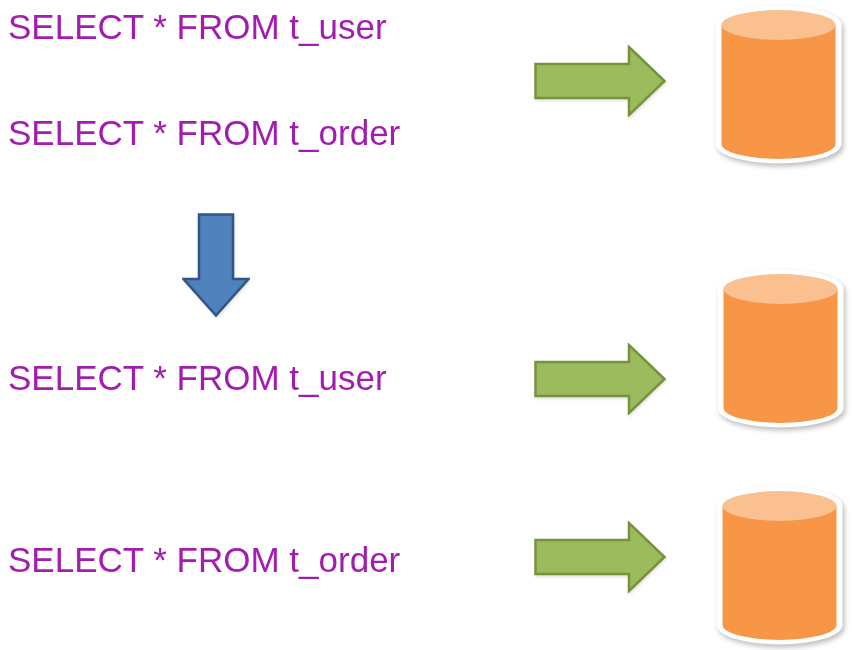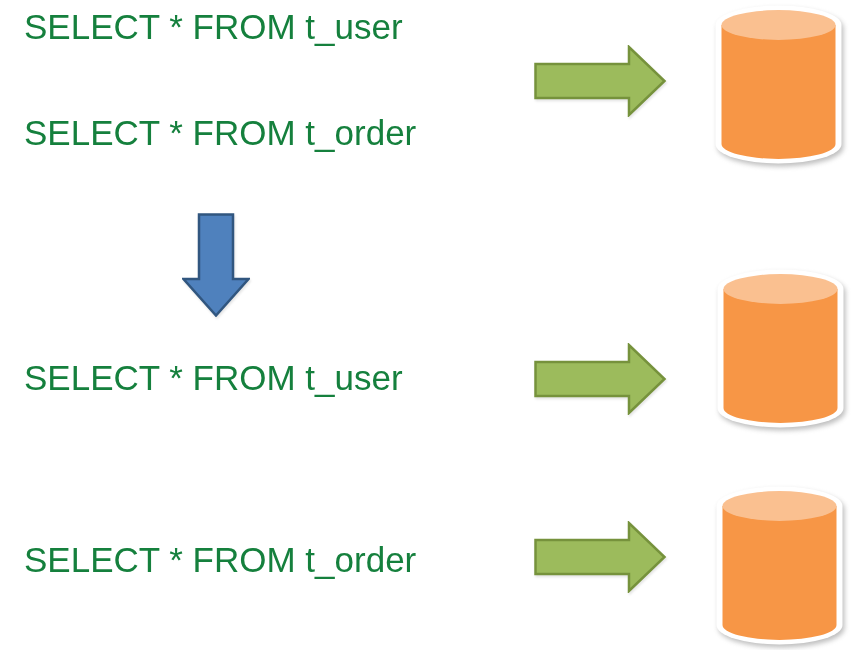--- a/index.html
+++ b/index.html
@@ -10,25 +10,25 @@
   .canvas {
     position: relative;
     width: 852px;
     height: 650px;
     background: #ffffff;
     overflow: hidden;
     font-family: "Liberation Sans", sans-serif;
   }
   .sql {
     position: absolute;
-    left: 24px;
+    left: 8px;
     font-size: 35px;
     line-height: 44px;
     font-weight: 400;
-    color: #15803d;
+    color: #a21caf;
     white-space: nowrap;
   }
   .q1 { top: 5px; }
   .q2 { top: 111px; }
   .q3 { top: 356px; }
   .q4 { top: 538px; }
 
   .arrow-right {
     position: absolute;
     left: 534px;

